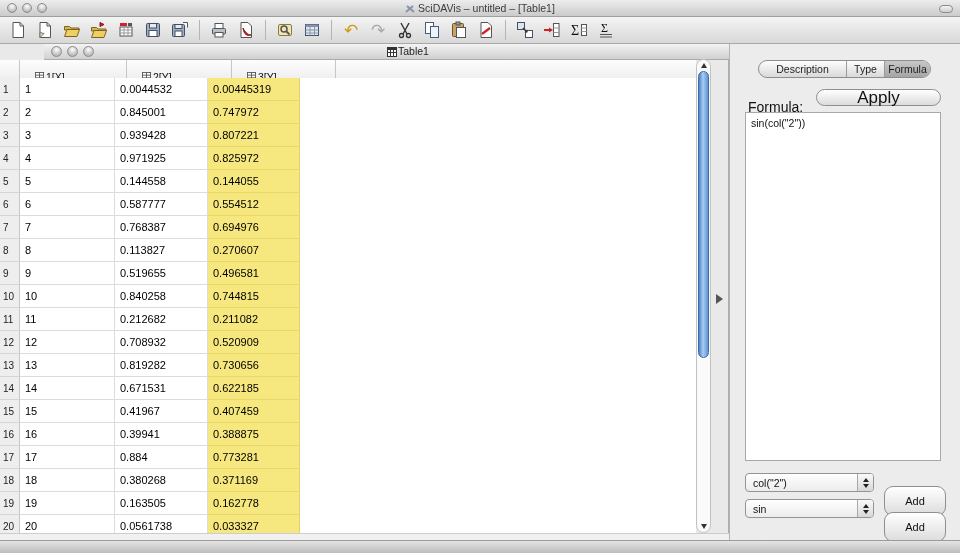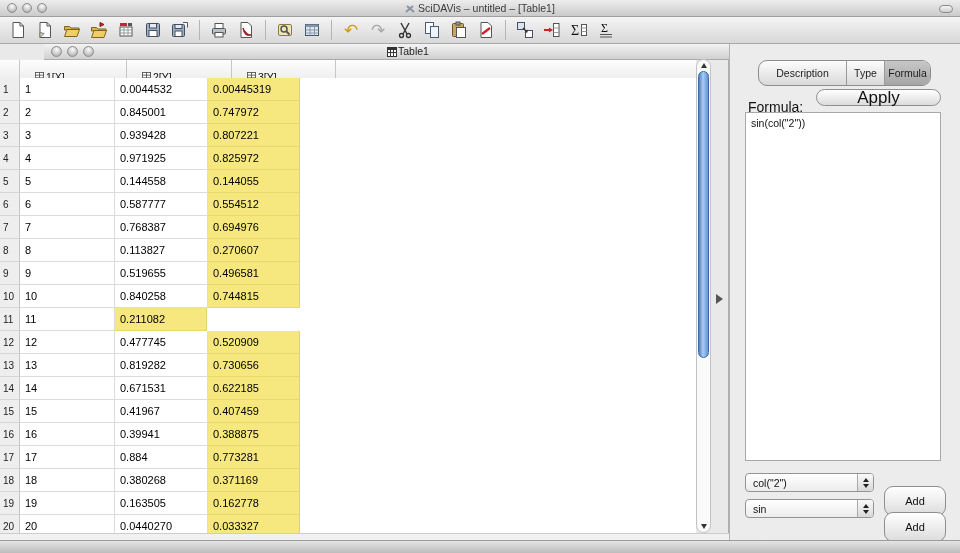--- a/index.html
+++ b/index.html
@@ -77,21 +77,21 @@
   .panel-handle { position:absolute; left:716px; top:250px; width:0; height:0;
     border-top:5px solid transparent; border-bottom:5px solid transparent;
     border-left:7px solid #555; }
 
   .tw-bottom { position:absolute; left:0; bottom:0; width:729px; height:7px;
     background:#f1f1f1; border-top:1px solid #cdcdcd; }
 
   
   .side-panel { position:absolute; left:729px; top:44px; width:231px; height:496px;
     background:#ececec; border-left:1px solid #b3b3b3; }
-  .ptabs { position:absolute; left:28px; top:16px; width:173px; height:26px; display:flex;
+  .ptabs { position:absolute; left:28px; top:16px; width:173px; height:18px; display:flex;
     border:1px solid #8d8d8d; border-radius:9px; overflow:hidden;
     background:linear-gradient(#fdfdfd,#d9d9d9); }
   .ptab { display:flex; align-items:center; justify-content:center;
     font-size:10.5px; color:#1d1d1d; border-right:1px solid #9a9a9a; }
   .ptab:last-child { border-right:none; }
   .ptab-desc { width:88px; } .ptab-type { width:38px; } .ptab-formula { width:45px; }
   .ptab.active { background:linear-gradient(#c7c7c7,#a5a5a5); }
 
   .formula-label { position:absolute; left:18px; top:48px; font-size:14px; color:#111;margin-top:7px; }
   .apply-btn { position:absolute; left:86px; top:45px; width:125px; height:17px;
@@ -382,26 +382,27 @@
       </div>
         <div class="trow">
         <div class="rownum">10</div>
         <div class="c c1">10</div>
         <div class="c c2">0.840258</div>
         <div class="c c3">0.744815</div>
       </div>
         <div class="trow">
         <div class="rownum">11</div>
         <div class="c c1">11</div>
+        <div class="c c2">0.212682</div>
         <div class="c c3">0.211082</div>
       </div>
         <div class="trow">
         <div class="rownum">12</div>
         <div class="c c1">12</div>
-        <div class="c c2">0.477745</div>
+        <div class="c c2">0.708932</div>
         <div class="c c3">0.520909</div>
       </div>
         <div class="trow">
         <div class="rownum">13</div>
         <div class="c c1">13</div>
         <div class="c c2">0.819282</div>
         <div class="c c3">0.730656</div>
       </div>
         <div class="trow">
         <div class="rownum">14</div>
@@ -435,21 +436,21 @@
       </div>
         <div class="trow">
         <div class="rownum">19</div>
         <div class="c c1">19</div>
         <div class="c c2">0.163505</div>
         <div class="c c3">0.162778</div>
       </div>
         <div class="trow">
         <div class="rownum">20</div>
         <div class="c c1">20</div>
-        <div class="c c2">0.0440270</div>
+        <div class="c c2">0.0561738</div>
         <div class="c c3">0.033327</div>
       </div>
       </div>
 
     <div class="vscroll">
       <div class="sb-arrow-up"></div>
       <div class="sb-thumb"></div>
       <div class="sb-arrow-down"></div>
     </div>
 

